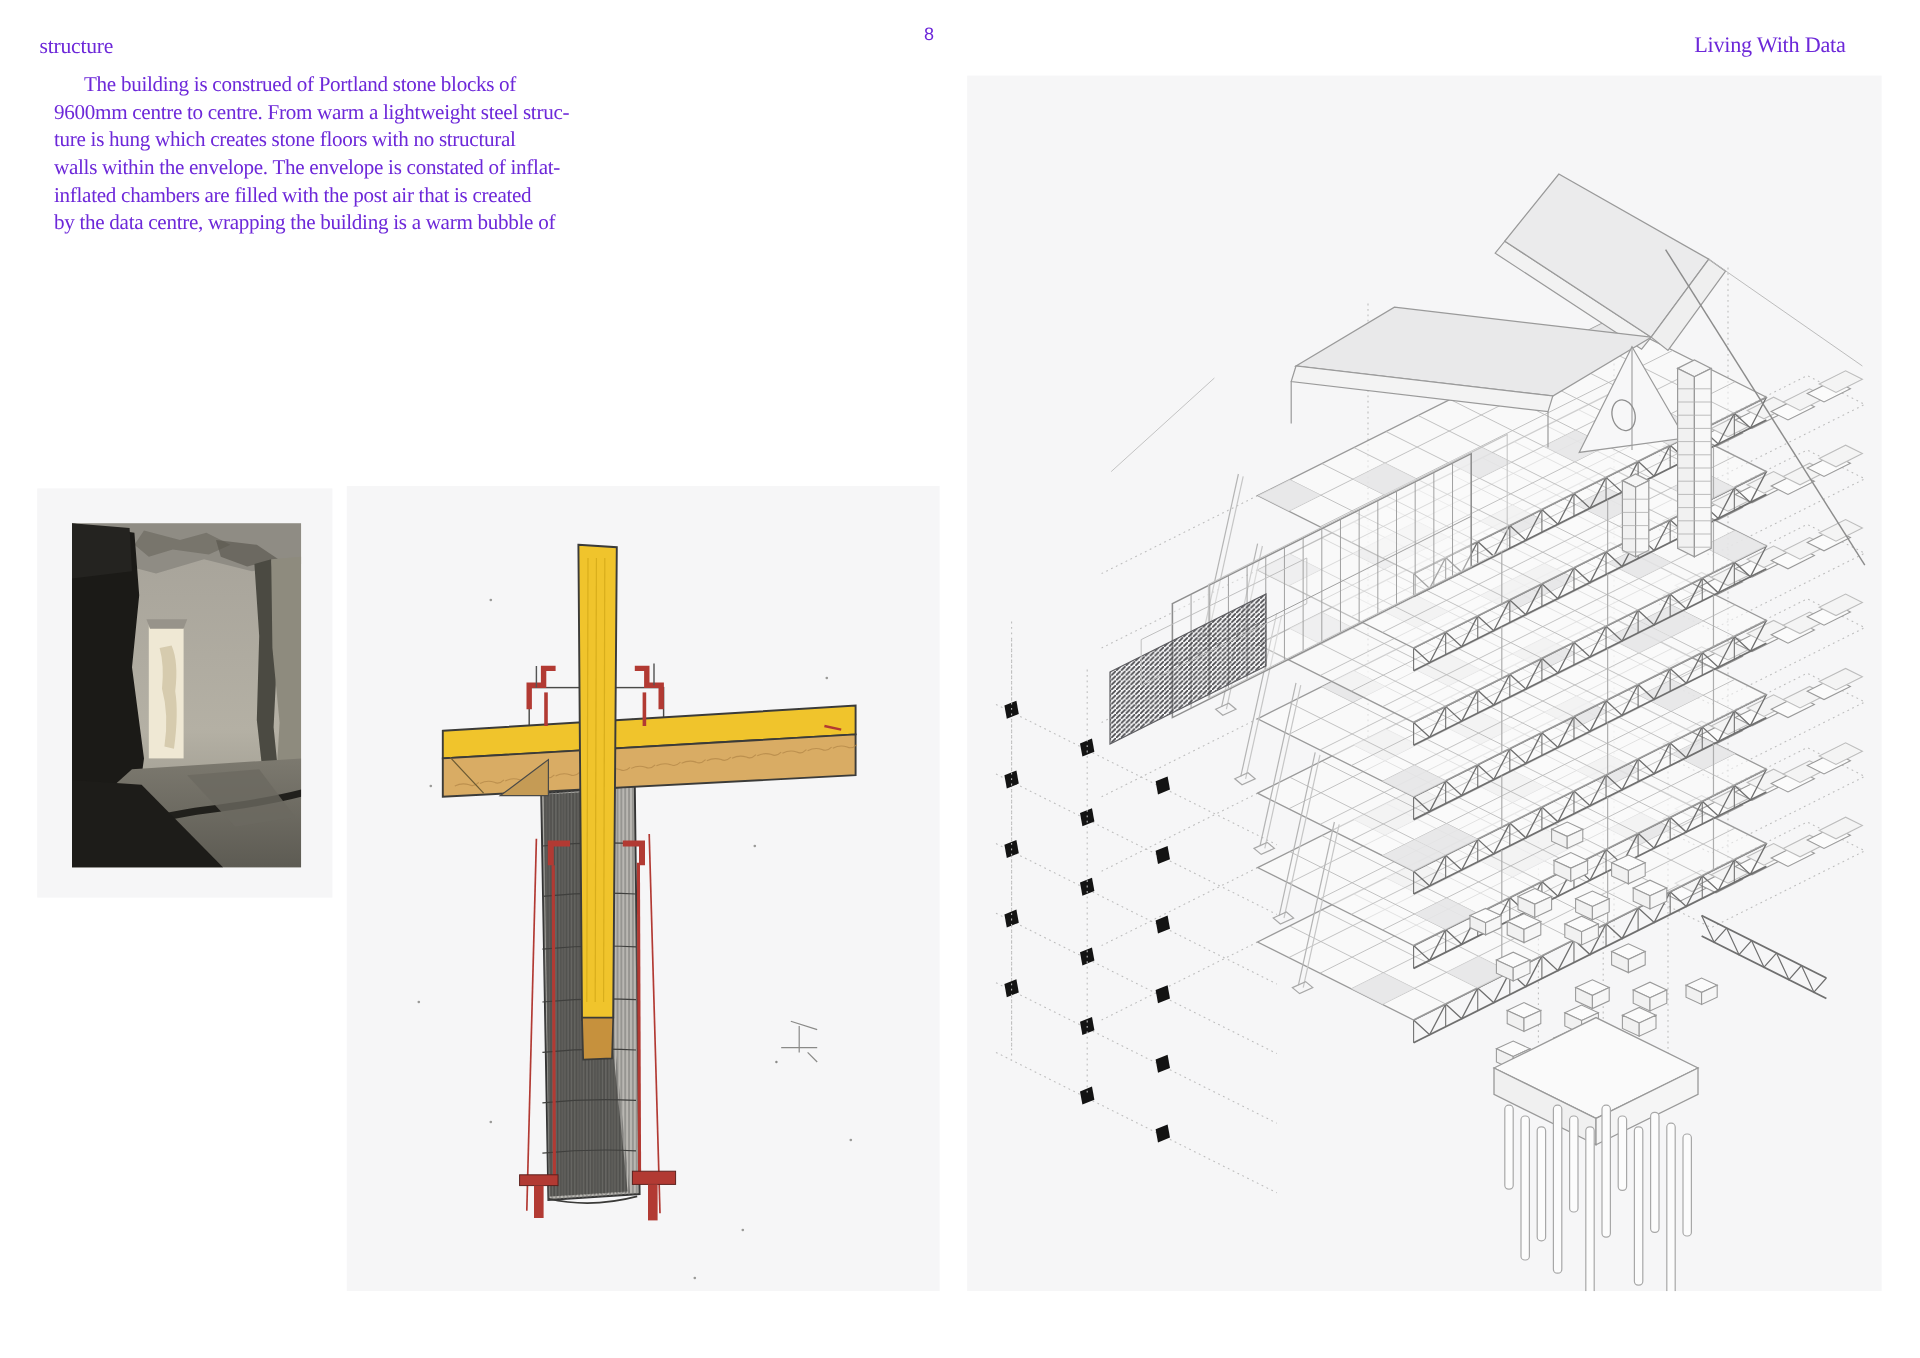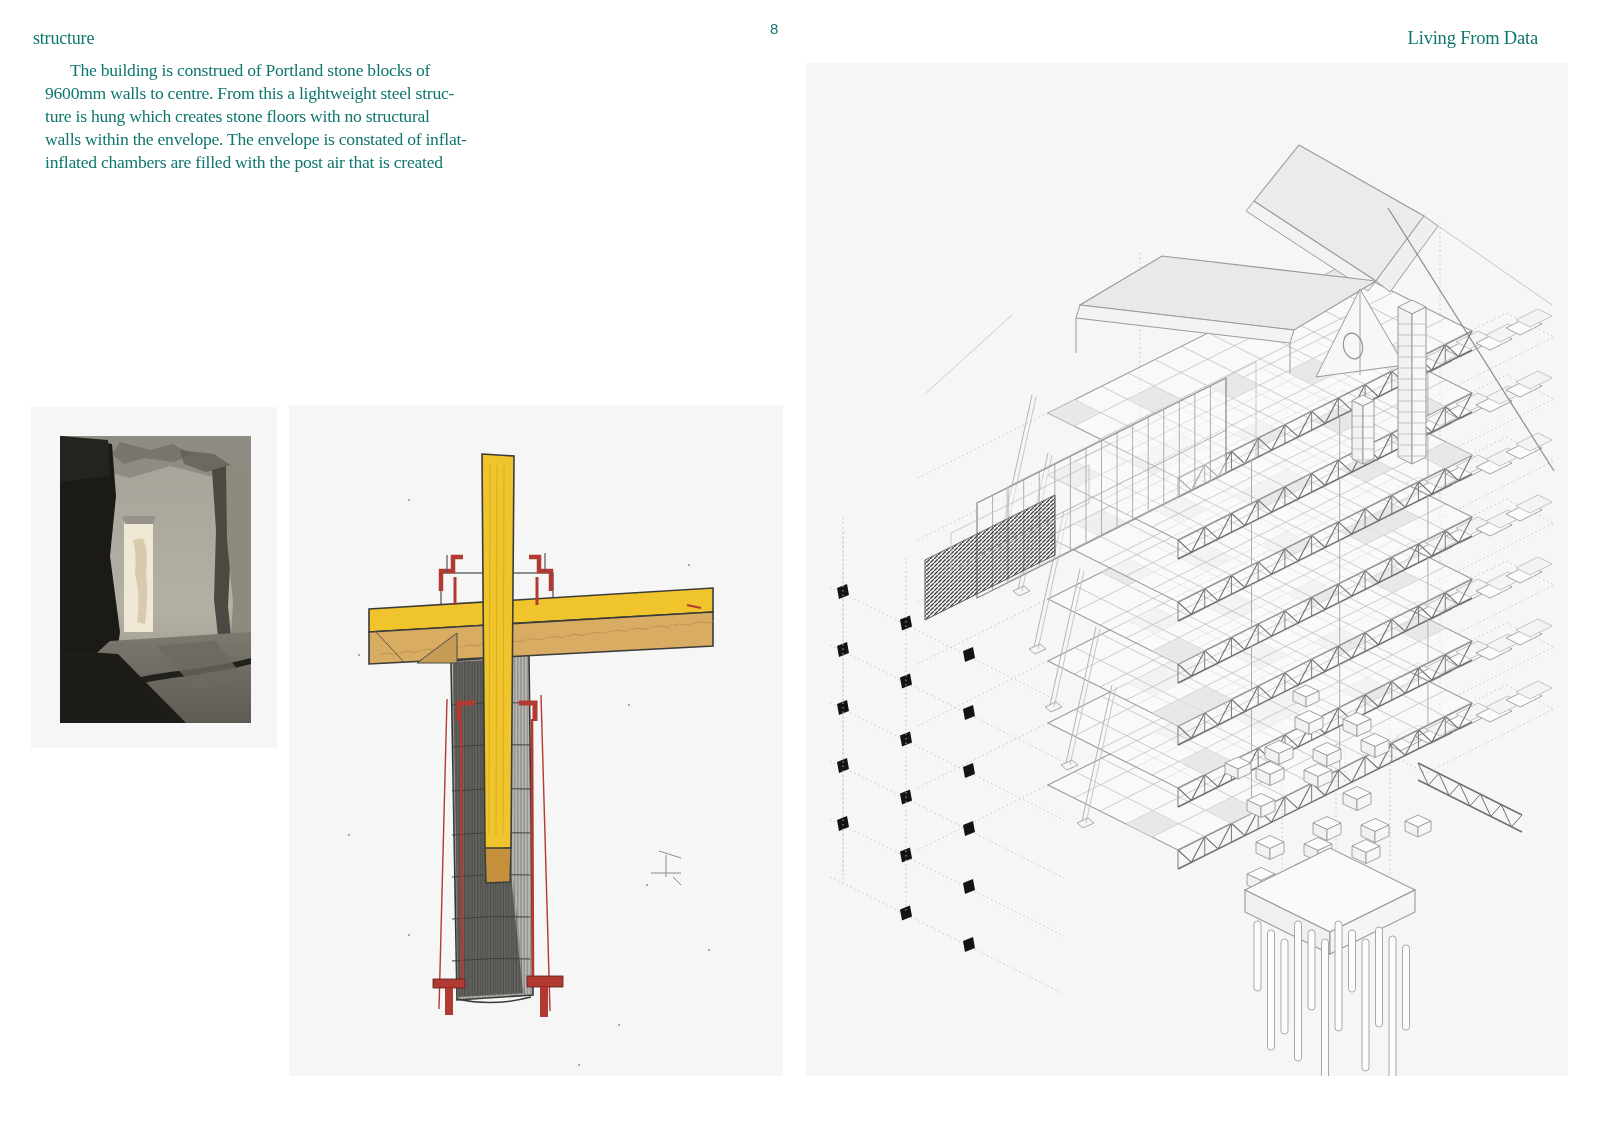--- a/index.html
+++ b/index.html
@@ -1,17 +1,17 @@
 <!DOCTYPE html>
 <html><head>
 <meta charset="utf-8">
 <style>
   html,body{margin:0;padding:0;background:#ffffff;}
   .page{position:relative;width:1600px;height:1076px;background:#ffffff;overflow:hidden;
-        font-family:"Liberation Serif",serif;color:#0f766e;}
+        font-family:"Liberation Serif",serif;color:#6d28d9;}
   .section-label{position:absolute;left:33px;top:28px;font-size:18px;letter-spacing:-0.2px;}
   .page-number{position:absolute;left:770px;top:20px;font-family:"Liberation Sans",sans-serif;font-size:15px;}
   .book-title{position:absolute;right:62px;top:28px;font-size:18.5px;letter-spacing:-0.2px;}
   .body-text{position:absolute;left:45px;top:59px;width:492px;font-size:17.6px;line-height:22.9px;
              letter-spacing:-0.25px;}
   .body-text .line{white-space:nowrap;font-family:Liberation Serif, serif;}
   .body-text .line.indent{text-indent:25px;}
   .panel{position:absolute;background:#f6f6f7;}
   #photo-panel{left:31px;top:407px;width:246px;height:341px;}
   #photo-panel svg{position:absolute;left:29px;top:29px;}
@@ -19,28 +19,29 @@
   #axo-panel{left:806px;top:63px;width:762px;height:1036px;}
   svg{display:block;}
 </style>
 </head>
 <body>
 
 <div class="page">
 
   <div class="section-label">structure</div>
   <div class="page-number">8</div>
-  <div class="book-title">Living From Data</div>
+  <div class="book-title">Living With Data</div>
 
   <div class="body-text">
     <div class="line indent">The building is construed of Portland stone blocks of</div>
-    <div class="line">9600mm walls to centre. From this a lightweight steel struc-</div>
+    <div class="line">9600mm centre to centre. From warm a lightweight steel struc-</div>
     <div class="line">ture is hung which creates stone floors with no structural</div>
     <div class="line">walls within the envelope. The envelope is constated of inflat-</div>
     <div class="line">inflated chambers are filled with the post air that is created</div>
+    <div class="line">by the data centre, wrapping the building is a warm bubble of</div>
   </div>
 
   <div class="panel" id="photo-panel">
     <svg width="191" height="287" viewBox="0 0 191 287">
       <defs>
         <linearGradient id="wallg" x1="0" y1="0" x2="0" y2="1">
           <stop offset="0" stop-color="#a6a299"></stop>
             <stop offset="0.6" stop-color="#b4b0a4"></stop>
           <stop offset="1" stop-color="#8e8b80"></stop>
         </linearGradient>

